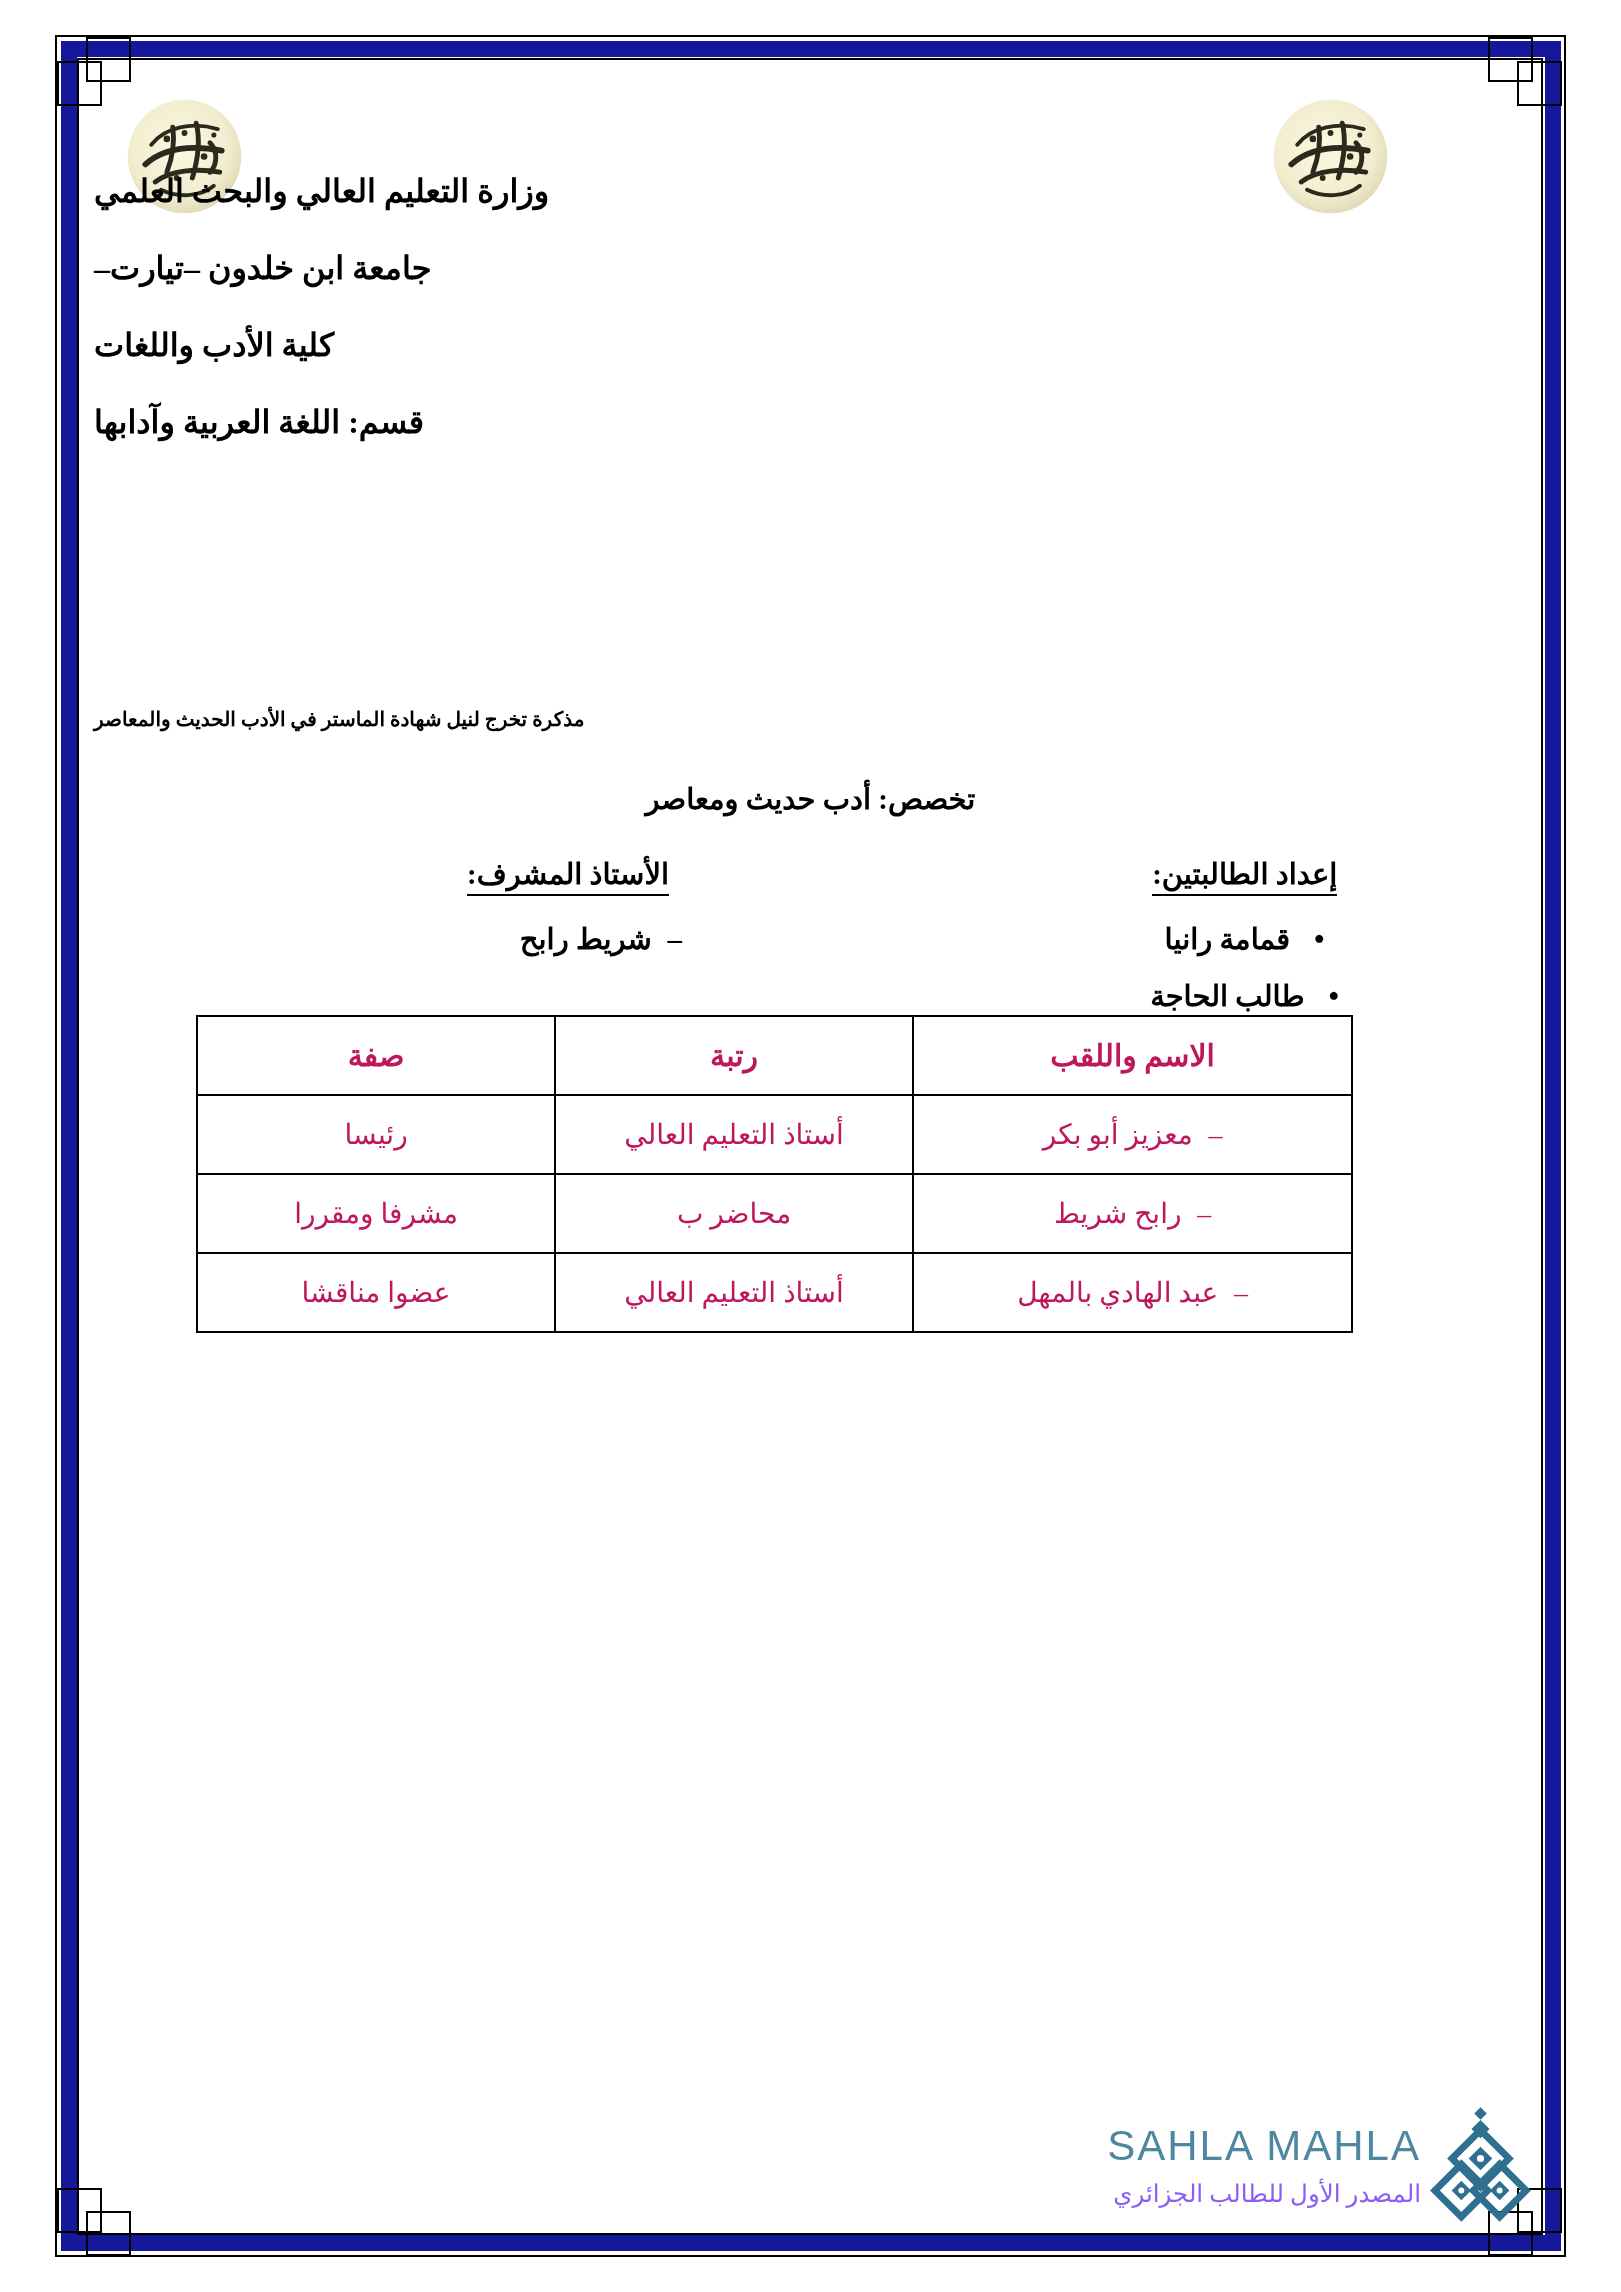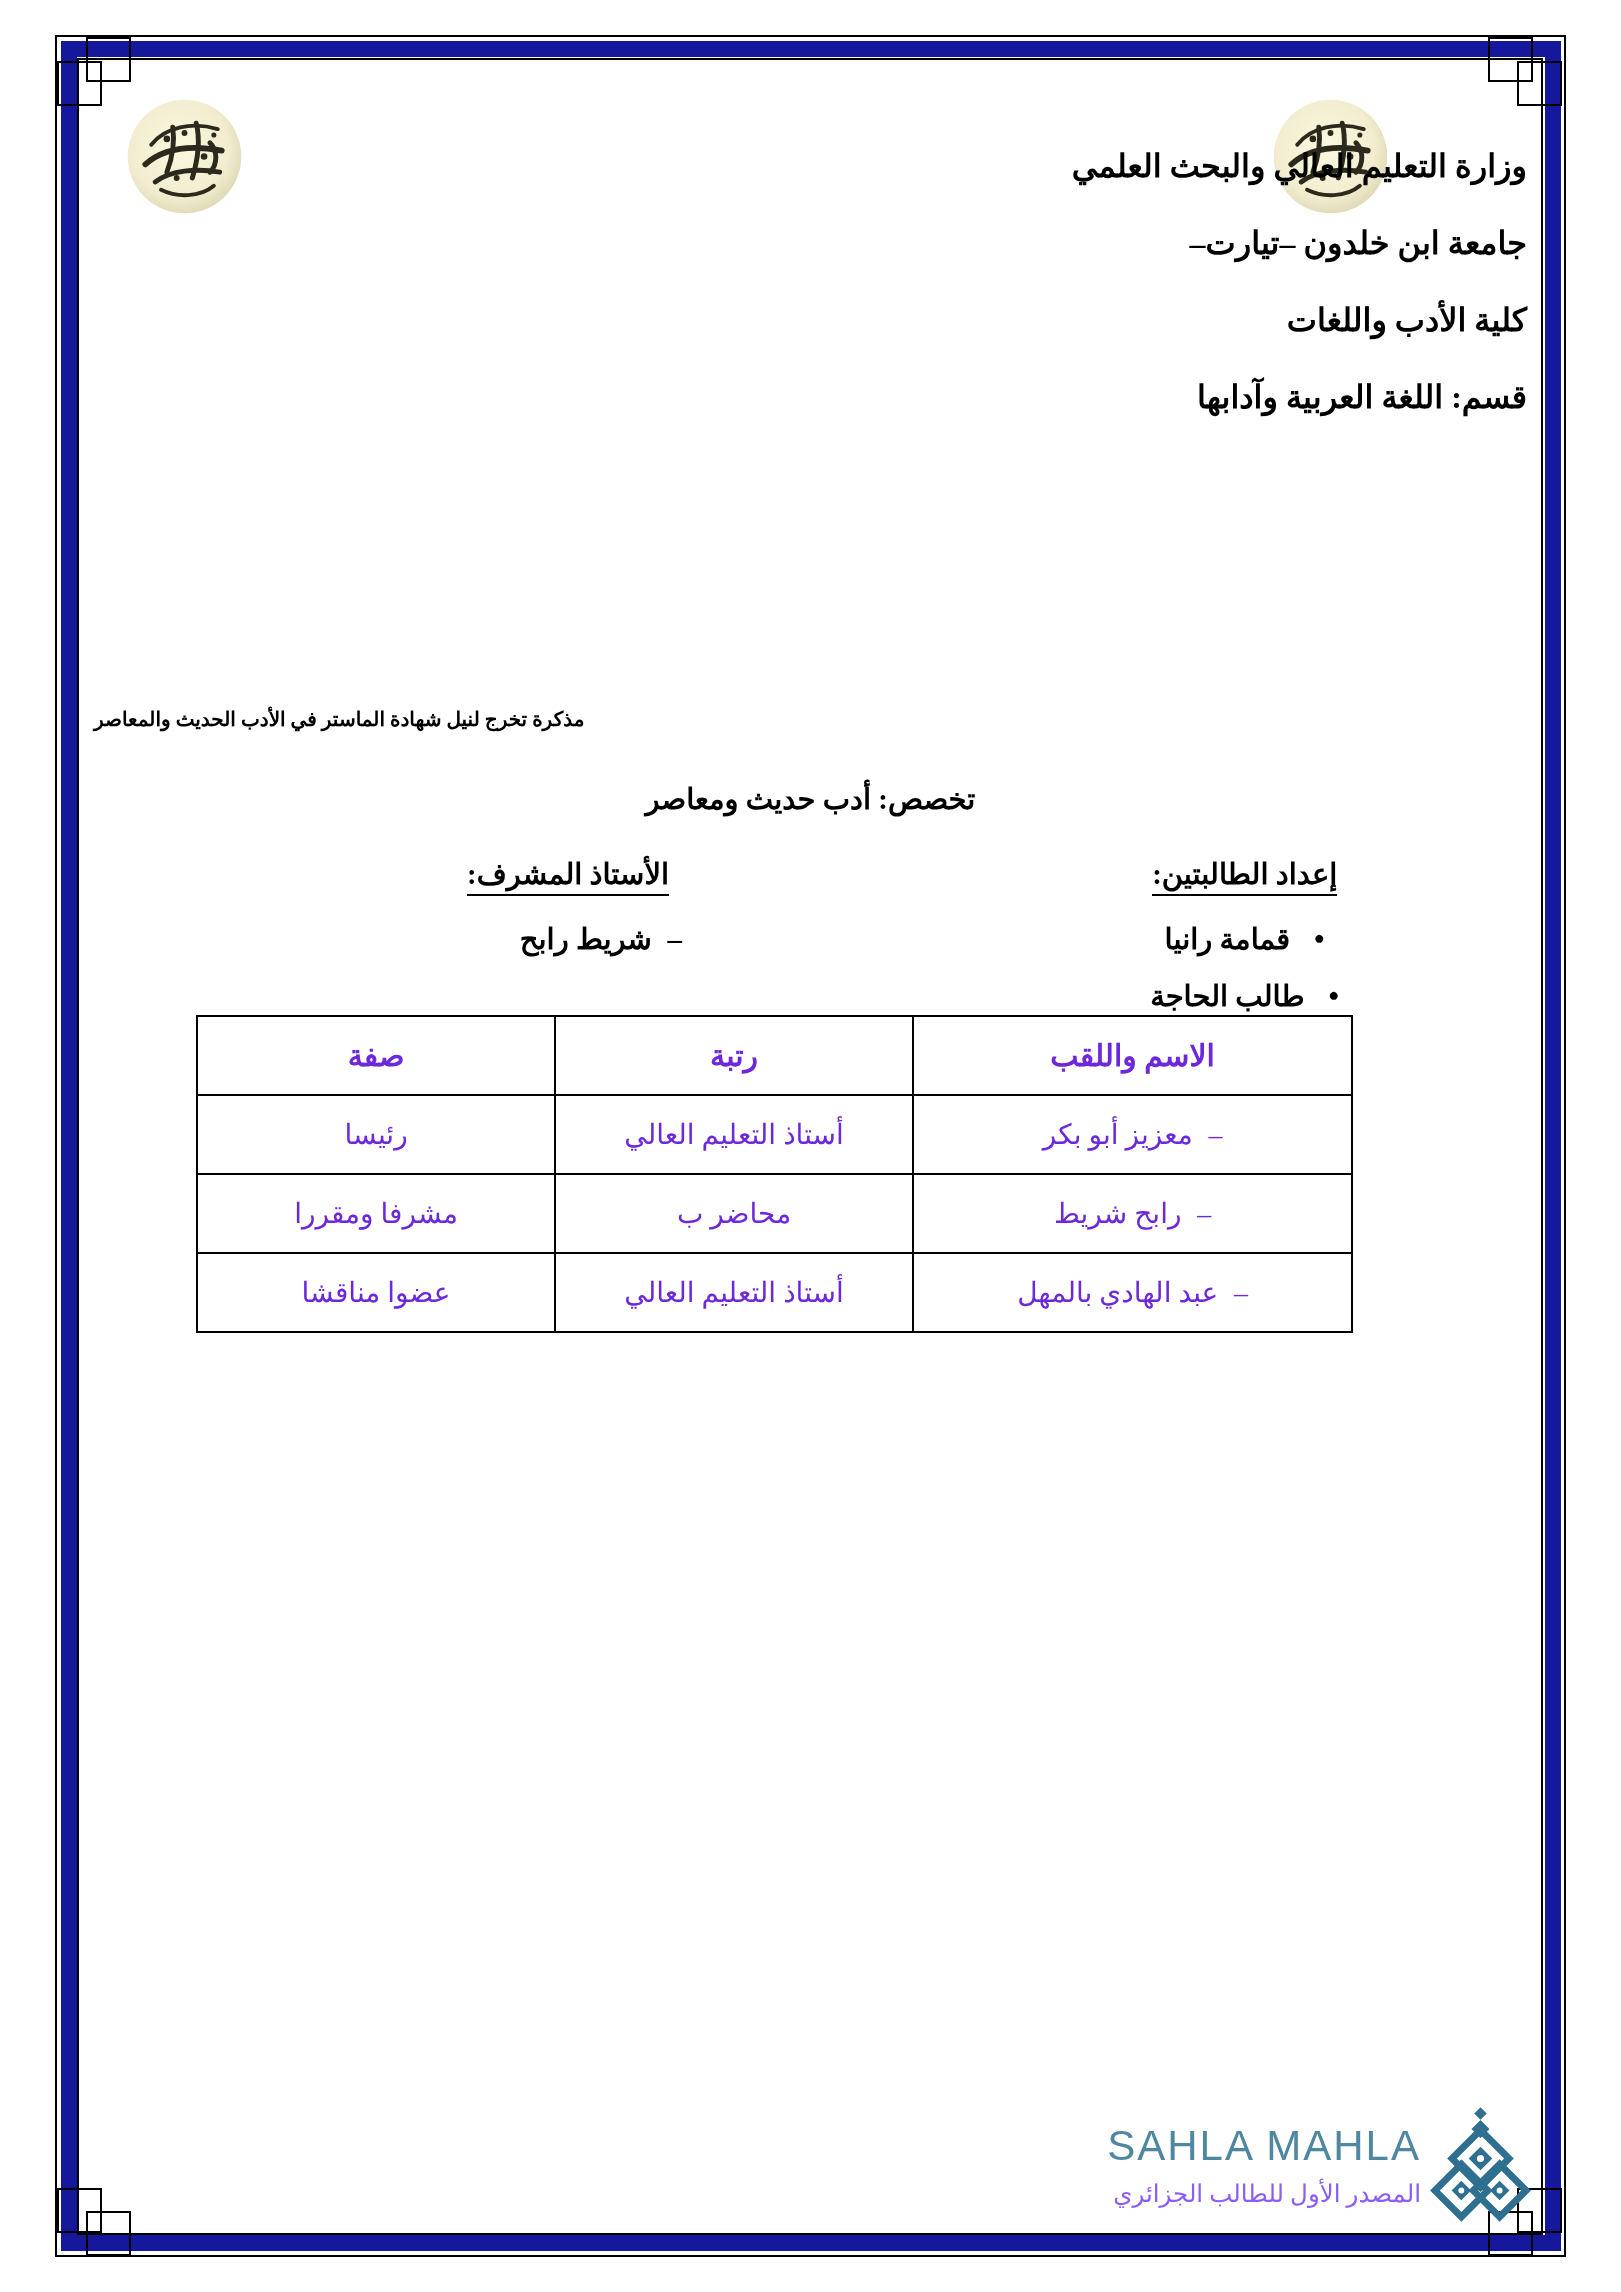--- a/index.html
+++ b/index.html
@@ -80,23 +80,23 @@
     top: 13.7px;
   }
   .uni-logo.left  { left: 21.6px; }
   .uni-logo.right { left: 1168px; }
   .uni-logo svg { display: block; width: 137px; height: 137px; }
 
   
   #header-block {
     position: absolute;
     left: 0;
-    top: 76px;
-    width: 1433px;
-    text-align: right;
+    top: 101px;
+    width: 1433px;
+    text-align: left;
   }
   #header-block .hline {
     font-weight: bold;
     font-size: 32px;
     line-height: 1.0;
     margin: 0 0 45px 0;
     color: #000;
     white-space: nowrap;
   }
 
@@ -203,21 +203,21 @@
   table.jury {
     border-collapse: collapse;
     width: 100%;
     table-layout: fixed;
   }
   table.jury th, table.jury td {
     border: 2px solid #000000;
     height: 73px;
     text-align: center;
     vertical-align: middle;
-    color: #6d28d9;
+    color: #be185d;
     padding: 2px 9.8px;
     margin-left: 40px;
   }
   table.jury th {
     font-weight: bold;
     font-size: 30px;
   }
   table.jury td {
     font-weight: normal;
     font-size: 28px;

